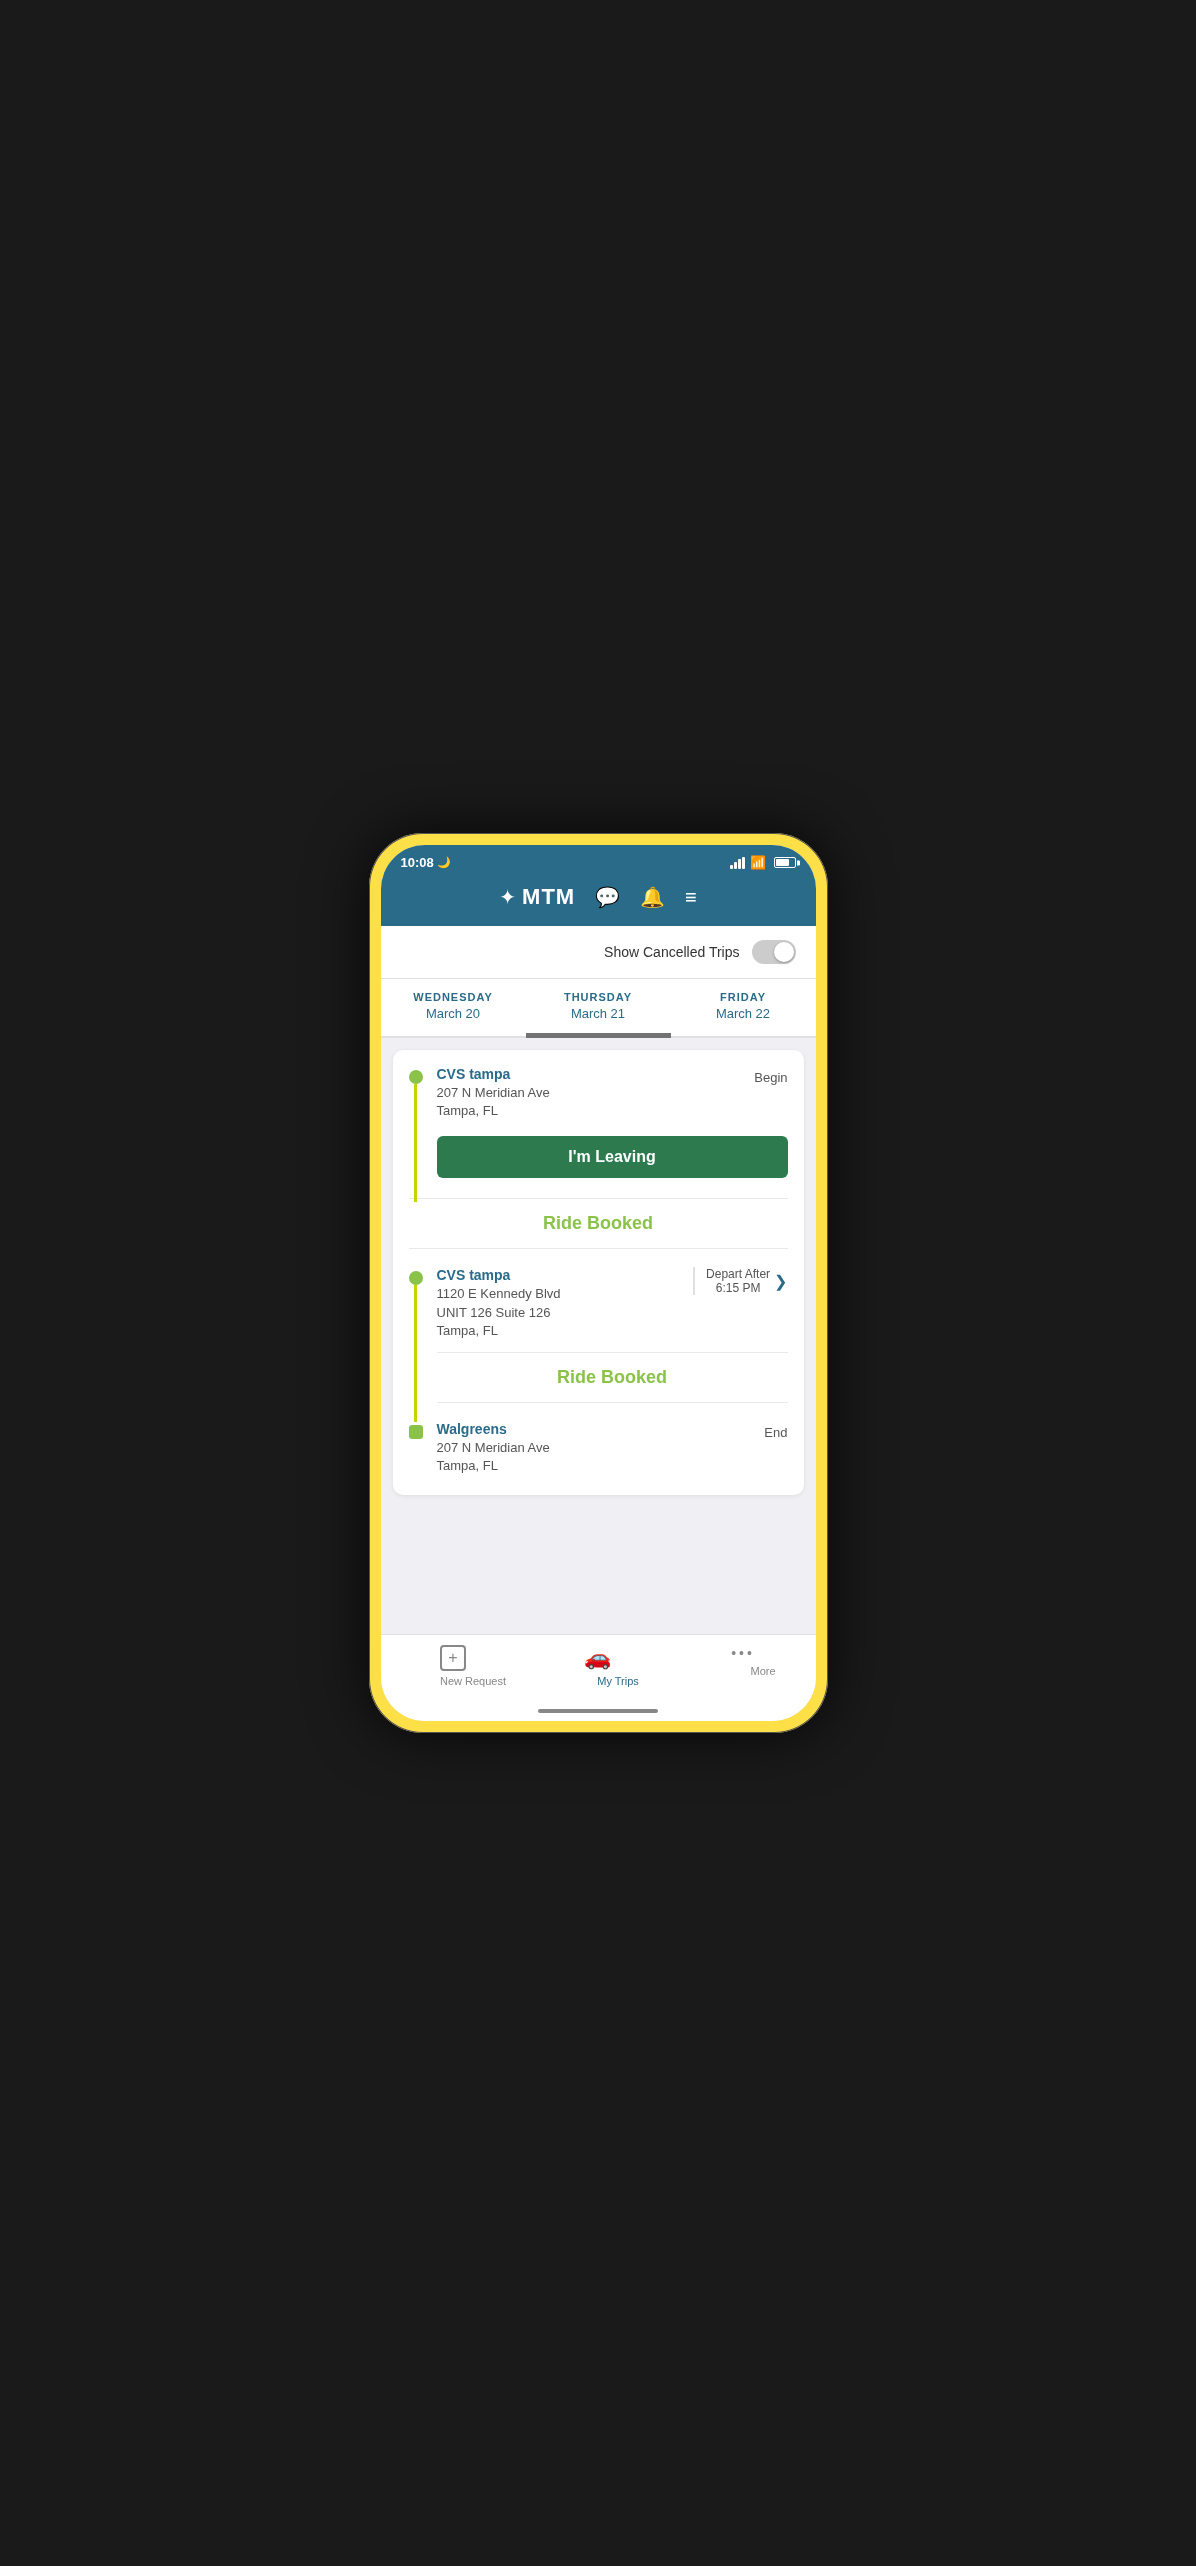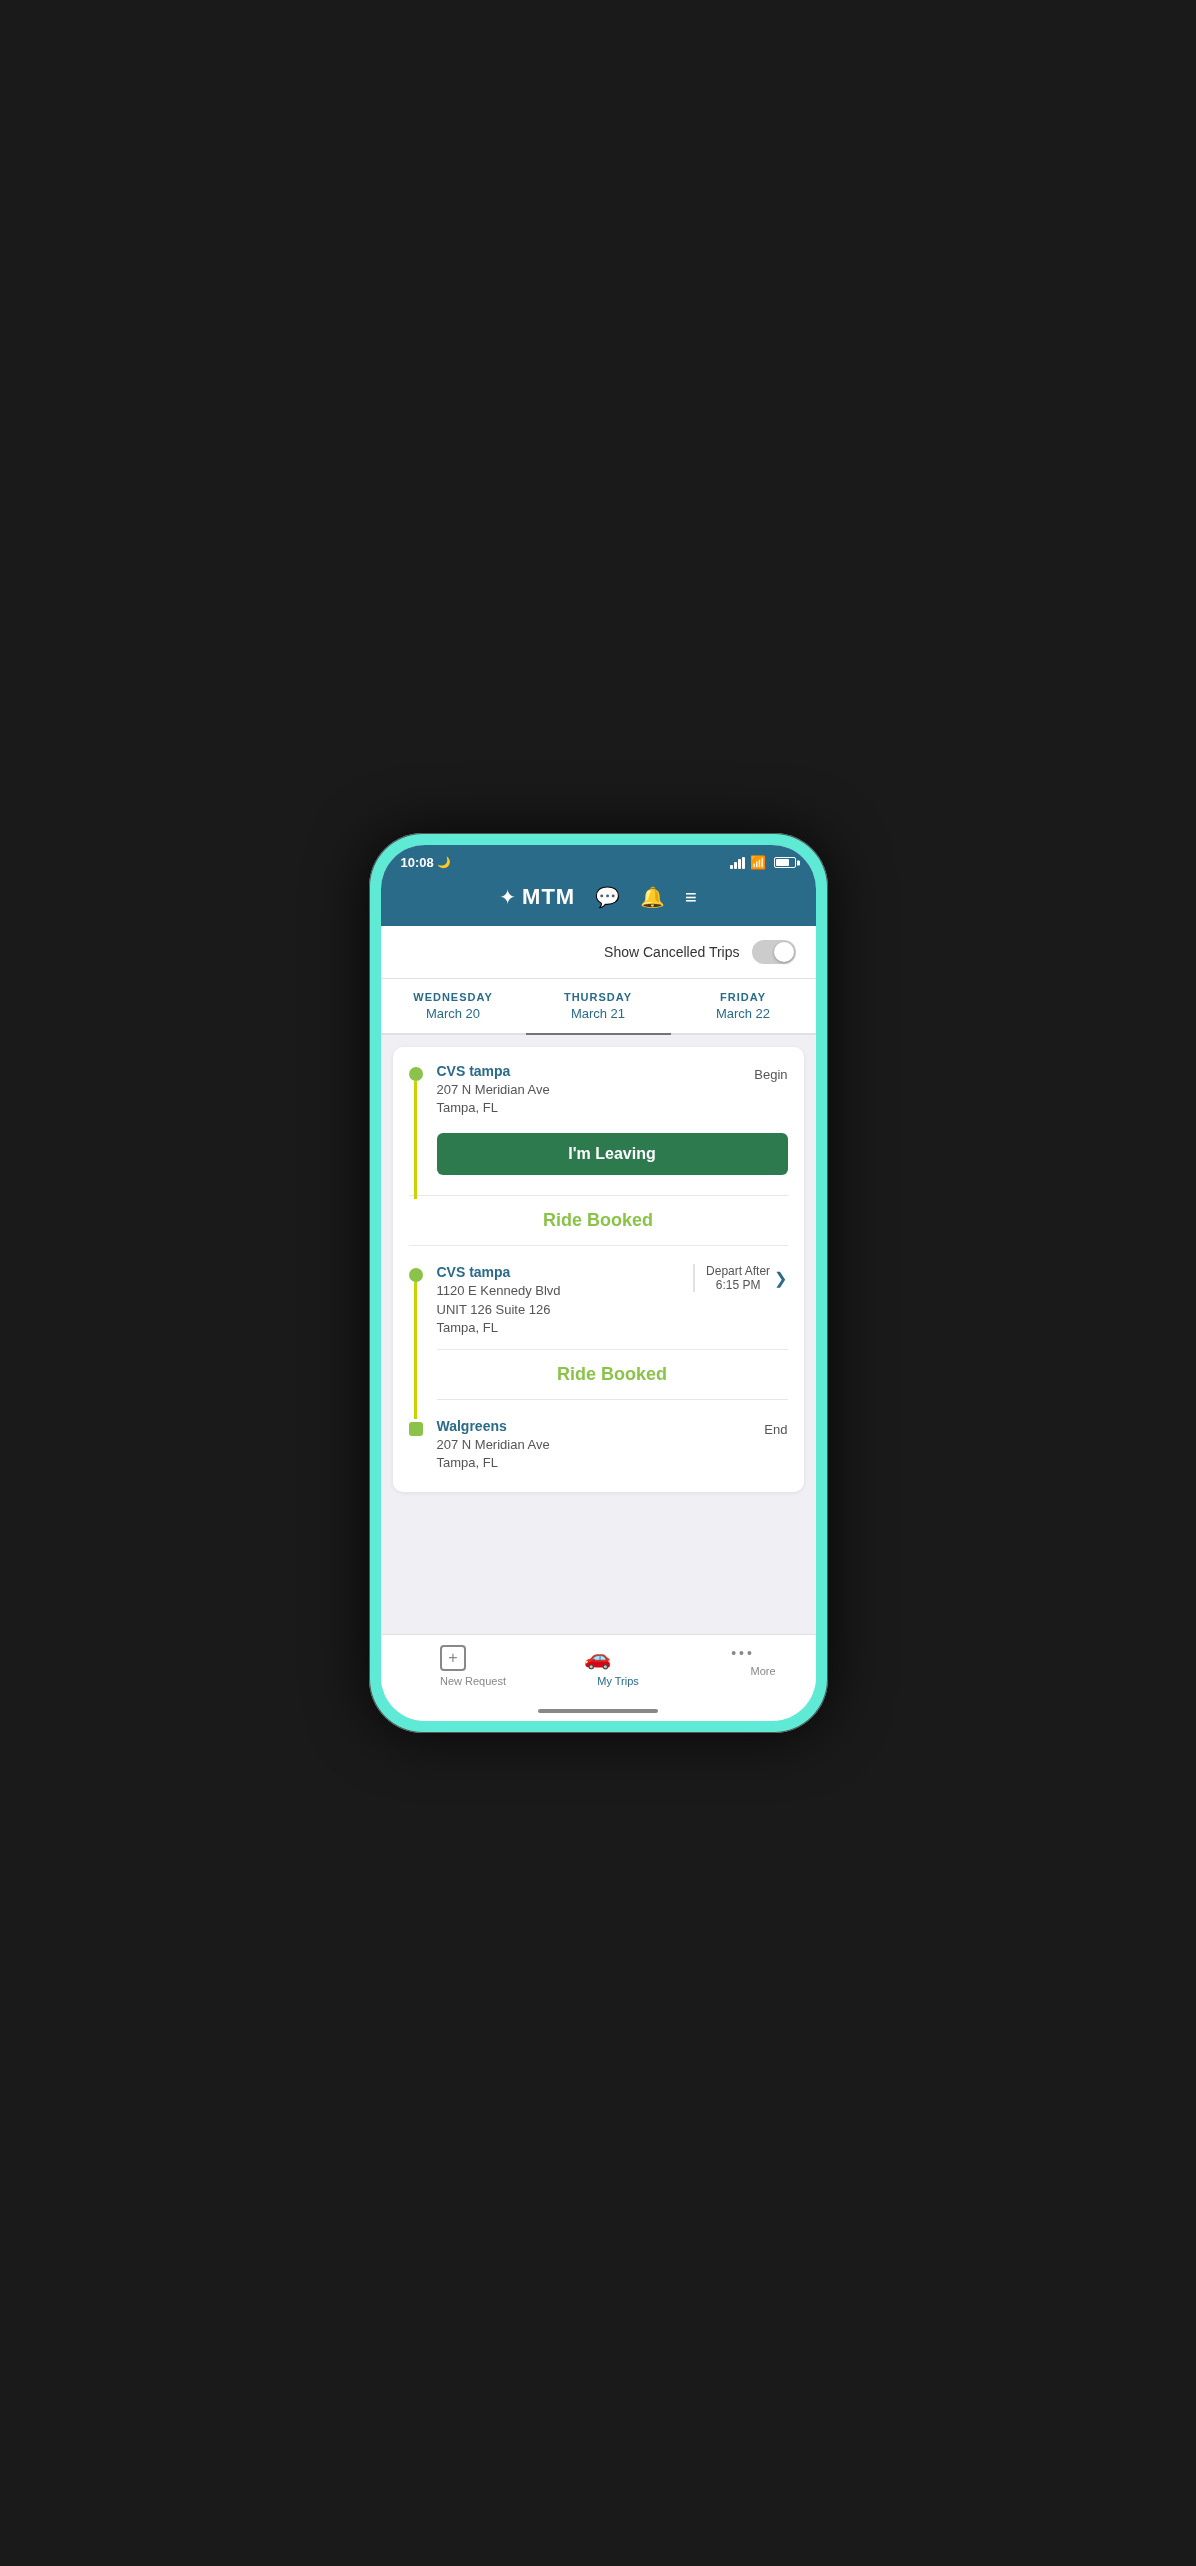--- a/index.html
+++ b/index.html
@@ -9,21 +9,21 @@
       display: flex;
       justify-content: center;
       align-items: center;
       min-height: 100vh;
       font-family: -apple-system, BlinkMacSystemFont, 'Segoe UI', sans-serif;
     }
 
     .phone-outer {
       width: 459px;
       height: 900px;
-      background: #5eead4;
+      background: #fde047;
       border-radius: 54px;
       padding: 12px;
       box-shadow: 0 0 60px rgba(0,0,0,0.8), inset 0 0 0 1px #555;
       position: relative;
     }
 
     .phone-inner {
       width: 100%;
       height: 100%;
       background: #f0f0f4;
@@ -187,21 +187,21 @@
     }
 
     .day-tab {
       flex: 1;
       text-align: center;
       padding: 12px 8px;
       cursor: pointer;
     }
 
     .day-tab.active {
-      border-bottom: 2px solid #737373;
+      border-bottom: 5px solid #737373;
       margin-bottom: -2px;
     }
 
     .day-name {
       font-size: 11px;
       font-weight: 700;
       letter-spacing: 1px;
     }
 
     .day-tab.active .day-name,

